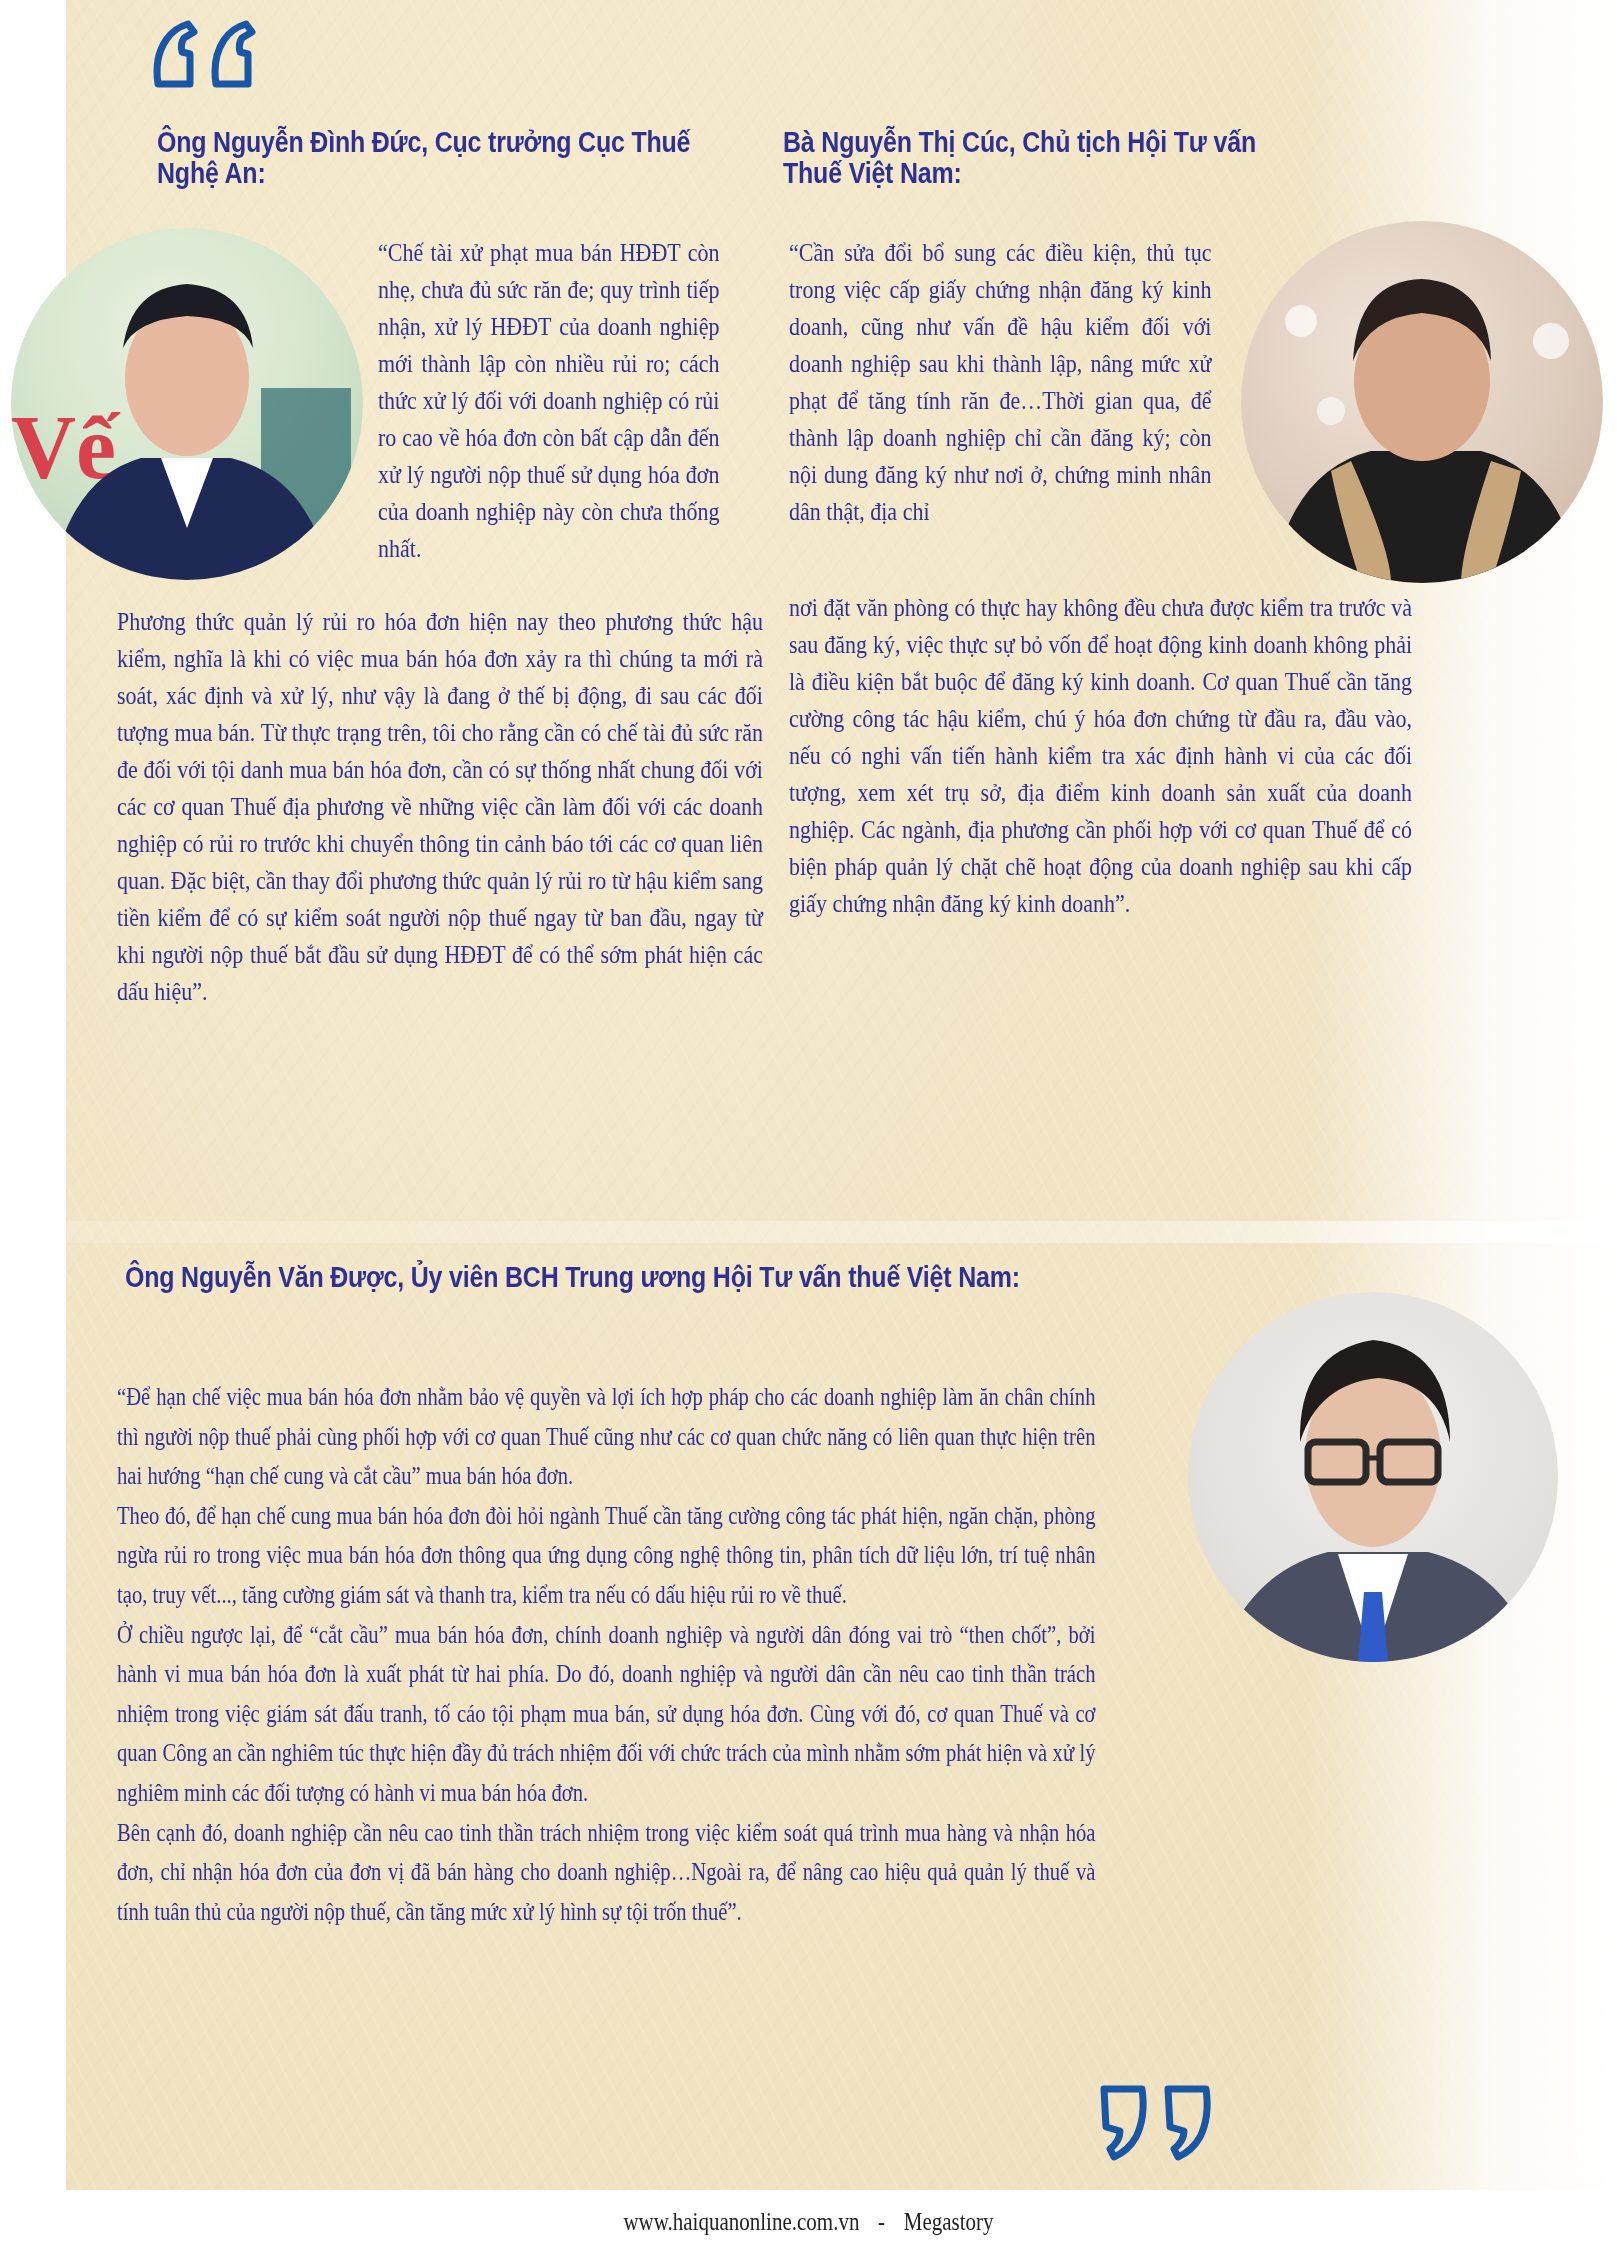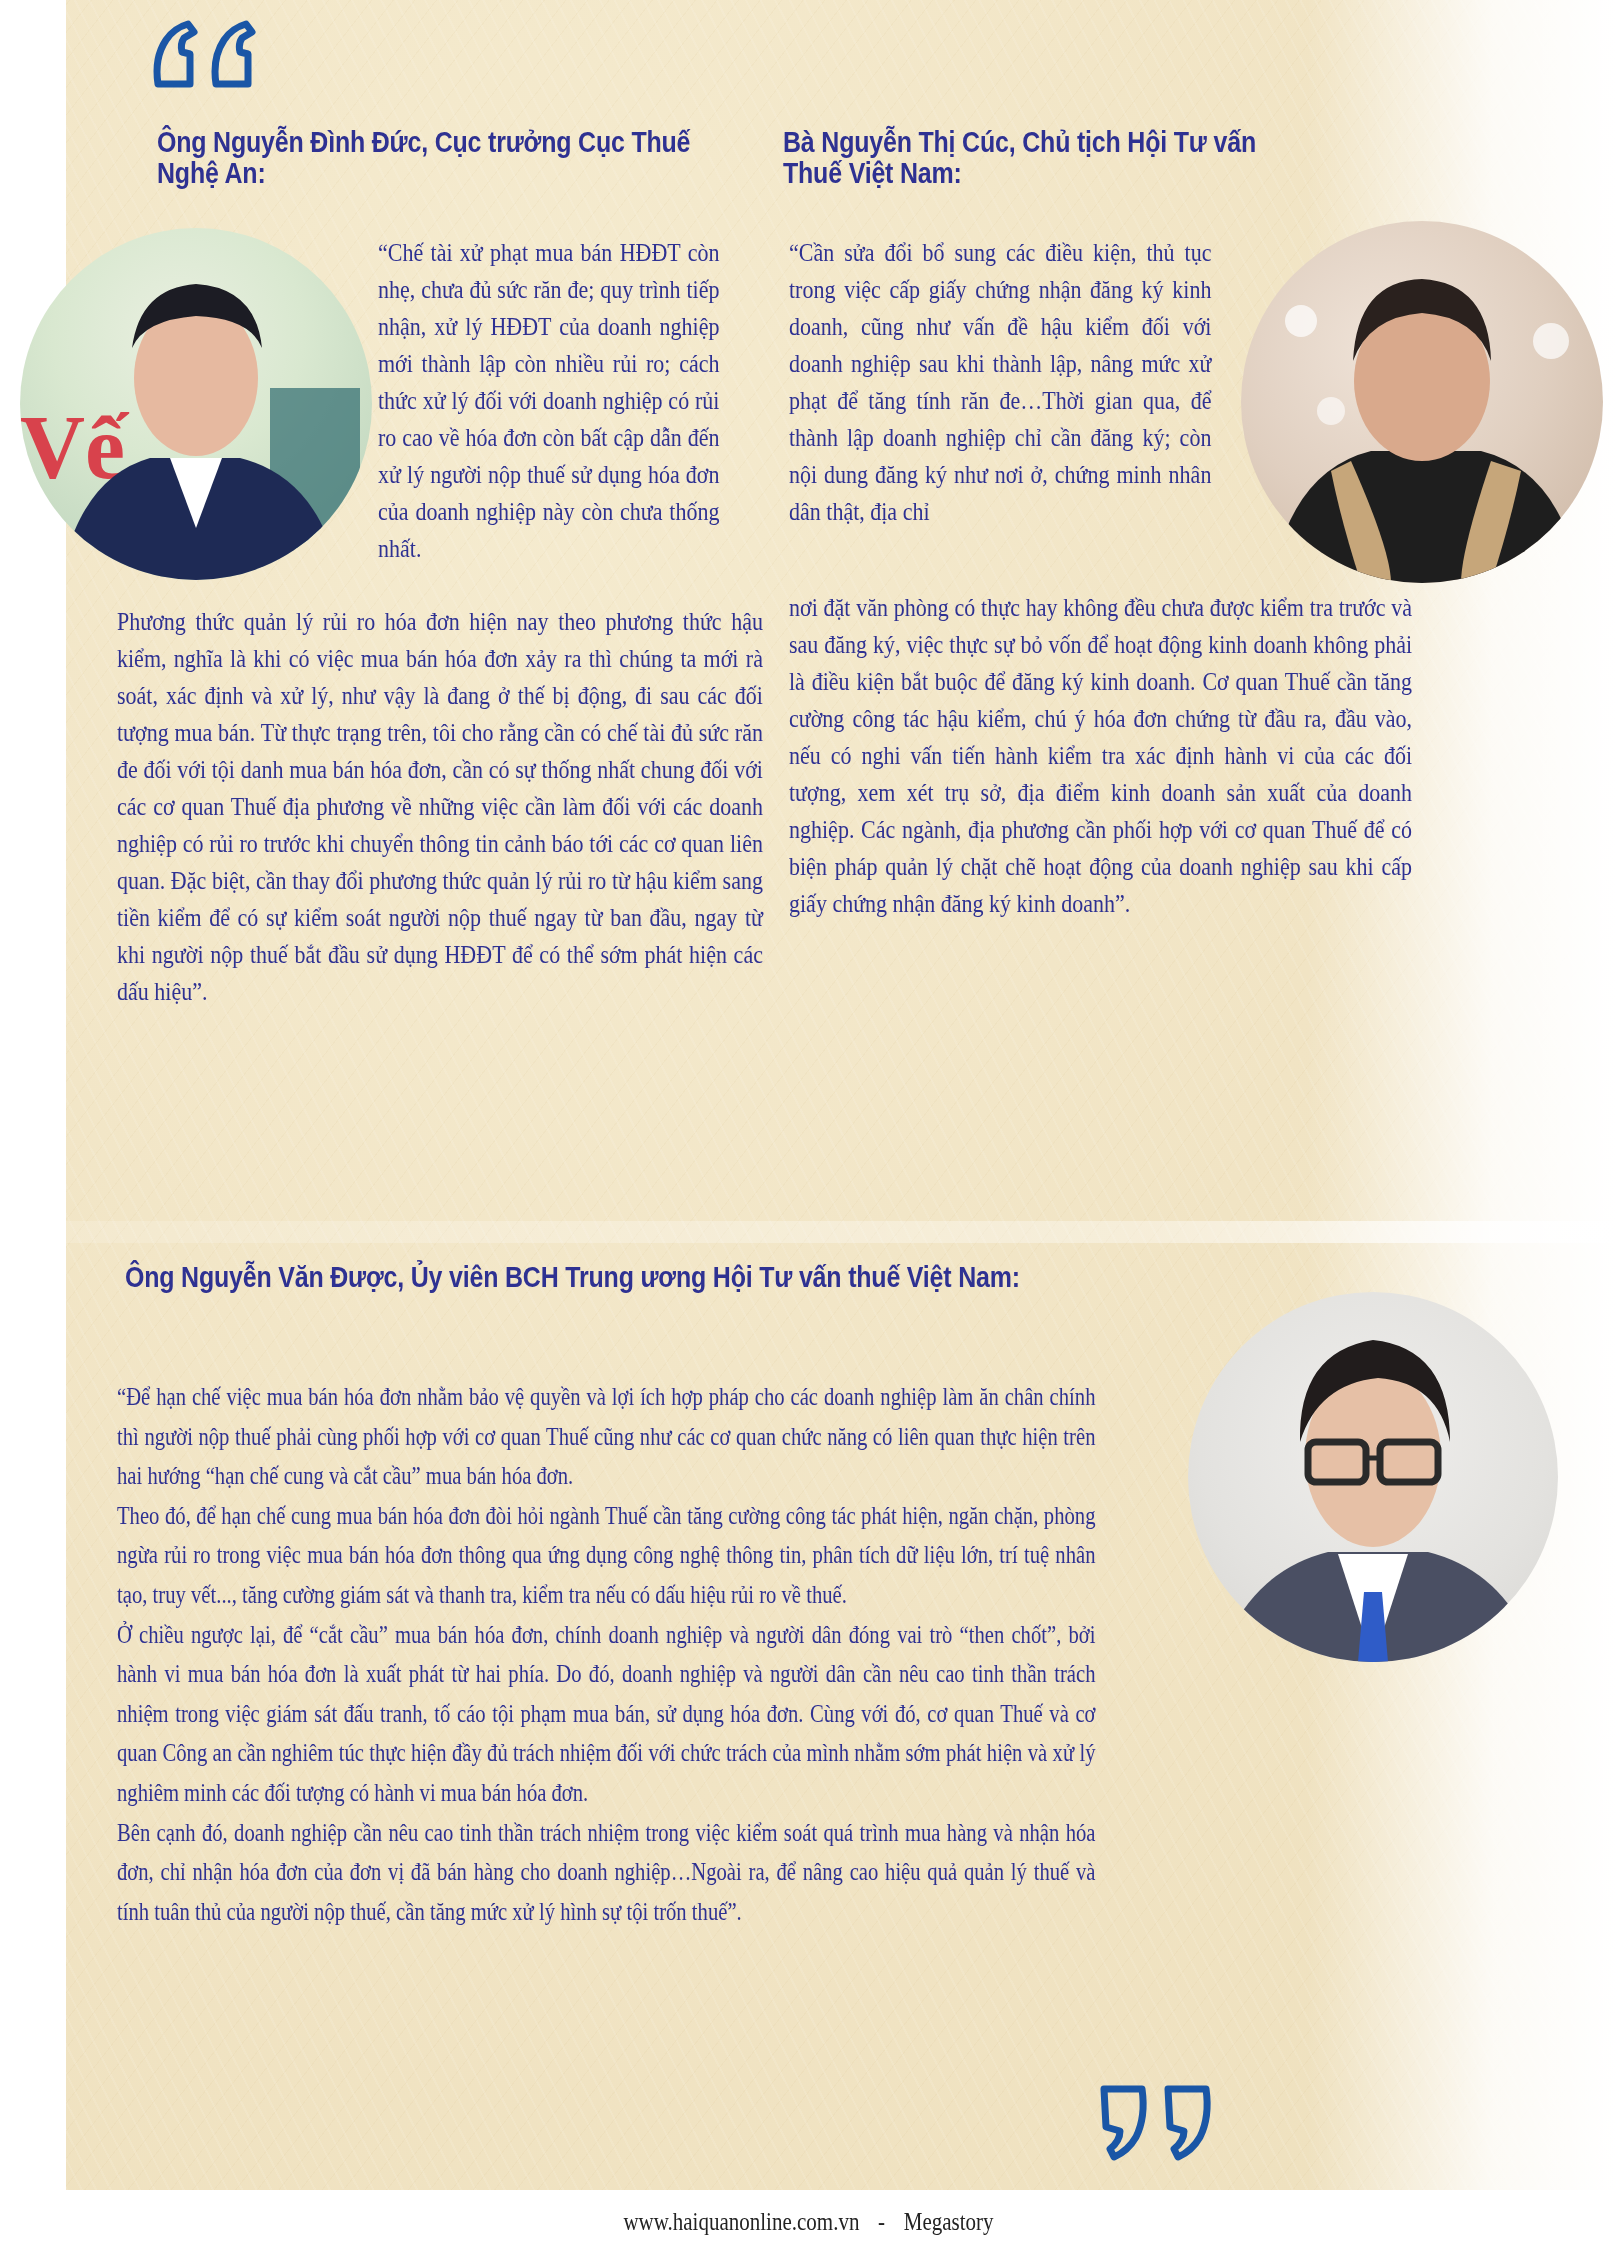--- a/index.html
+++ b/index.html
@@ -26,21 +26,21 @@
   .h3 { left:125px; top:1262px; width:1120px; }
   .body-text { position:absolute; font-size:25px; line-height:37px; color:#2e3192;
     text-align:justify; transform:scaleX(0.88); transform-origin:left top; }
   .b1a { left:378px; top:234px; width:388px; }
   .b1b { left:117px; top:603px; width:734px; }
   .b2a { left:789px; top:234px; width:480px; }
   .b2b { left:789px; top:589px; width:708px; }
   .b3 { left:117px; top:1377px; width:1102px; line-height:39.6px; font-size:25.5px; transform:scaleX(0.81); width:1208px; }
   .b3 p { margin:0; }
   .photo { position:absolute; border-radius:50%; overflow:hidden; }
-  .p1 { left:20px; top:228px; width:352px; height:352px; background:radial-gradient(circle at 45% 30%, #e9efe0 0%, #d9e8d0 40%, #c8dcc4 70%, #b8cdbb 100%); }
+  .p1 { left:11px; top:228px; width:352px; height:352px; background:radial-gradient(circle at 45% 30%, #e9efe0 0%, #d9e8d0 40%, #c8dcc4 70%, #b8cdbb 100%); }
   .p2 { left:1241px; top:221px; width:362px; height:362px; background:radial-gradient(circle at 40% 35%, #efe3d8 0%, #e0cfc0 50%, #c9b3a0 100%); }
   .p3 { left:1188px; top:1292px; width:370px; height:370px; background:radial-gradient(circle at 50% 40%, #efeeec 0%, #e3e2df 60%, #d6d5d2 100%); }
   .footer { position:absolute; left:0; top:2208px; width:1617px; text-align:center;
     font-size:25px; color:#222; transform:scaleX(0.84); transform-origin:center top; }
   .footer span { margin:0 8px; }
 </style>
 </head>
 <body>
 
 <div class="paper"></div>

